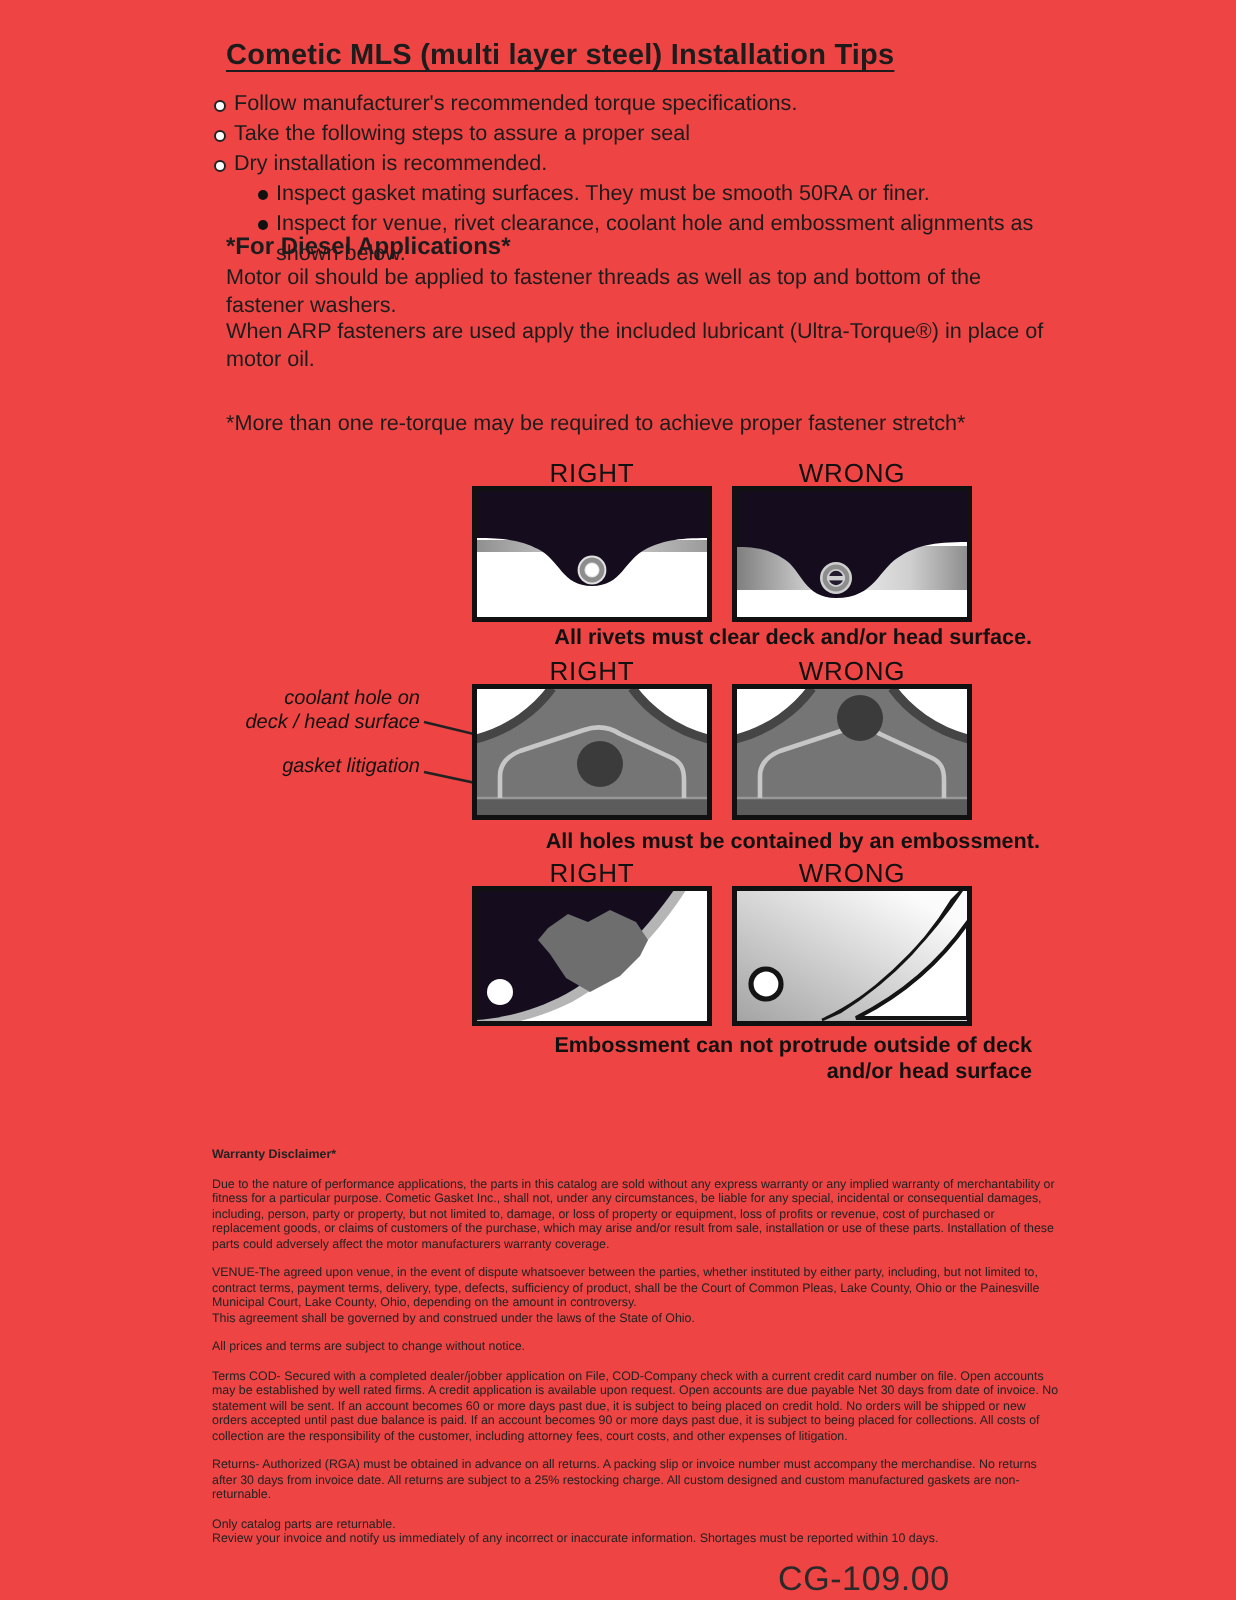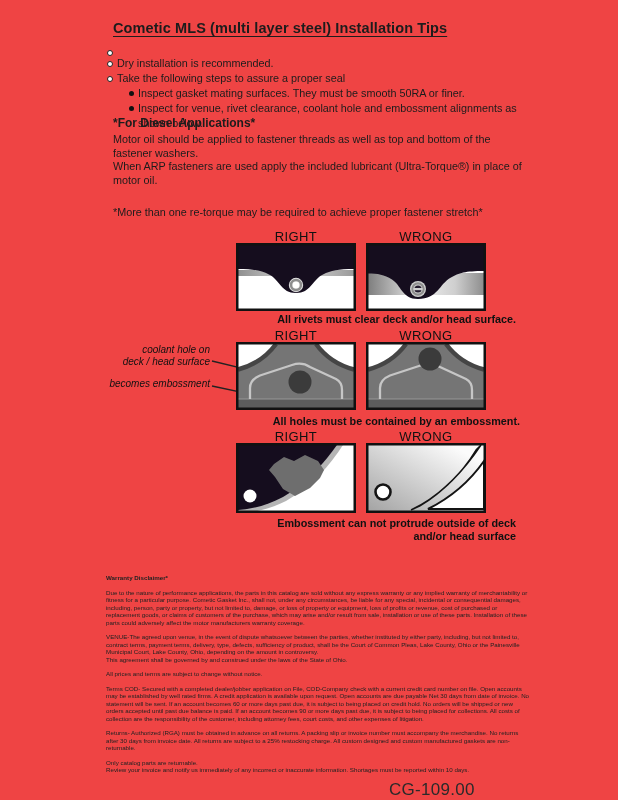--- a/index.html
+++ b/index.html
@@ -46,28 +46,29 @@
 </head>
 <body>
 
 <div class="page">
 
   <div class="title">Cometic MLS (multi layer steel) Installation Tips</div>
 
   <div class="bullets">
     <div class="b-row">
       <span class="marker open"></span>
+      <span>Follow manufacturer's recommended torque specifications.</span>
+    </div>
+    <div class="b-row">
+      <span class="marker open"></span>
+      <span>Take the following steps to assure a proper seal</span>
     </div>
     <div class="b-row">
       <span class="marker open"></span>
       <span>Dry installation is recommended.</span>
-    </div>
-    <div class="b-row">
-      <span class="marker open"></span>
-      <span>Take the following steps to assure a proper seal</span>
     </div>
     <div class="b-row b-sub">
       <span class="marker filled"></span>
       <span>Inspect gasket mating surfaces.  They must be smooth 50RA or finer.</span>
     </div>
     <div class="b-row b-sub">
       <span class="marker filled"></span>
       <span>Inspect for venue, rivet clearance, coolant hole and embossment alignments as shown below.</span>
     </div>
   </div>
@@ -121,21 +122,21 @@
     </svg>
   </div>
 
   <div class="dg-caption" style="left:236px;top:313px;width:280px;">All rivets must clear deck and/or head surface.</div>
 
   <div class="dg-header" style="left:236px;top:328px;">RIGHT</div>
   <div class="dg-header" style="left:366px;top:328px;">WRONG</div>
 
   <div class="dg-label" style="right:408px;top:344px;width:110px;">coolant hole on
 deck / head surface</div>
-  <div class="dg-label" style="right:408px;top:378px;width:110px;">becomes embossment</div>
+  <div class="dg-label" style="right:408px;top:378px;width:110px;">gasket litigation</div>
 
   <svg class="pointer-lines" viewBox="0 0 190 70">
     <line x1="94" y1="21" x2="181" y2="42" stroke="#222" stroke-width="1.3"></line>
     <line x1="94" y1="46" x2="141" y2="56" stroke="#222" stroke-width="1.3"></line>
   </svg>
 
   <div class="dg-panel" style="left:236px;top:342px;">
     <svg viewBox="0 0 120 68">
       <rect x="1" y="1" width="118" height="66" fill="#757575"></rect>
       <path d="M2,2 L40,2 C32,13 19,23 2,27.5 Z" fill="#ffffff"></path>

